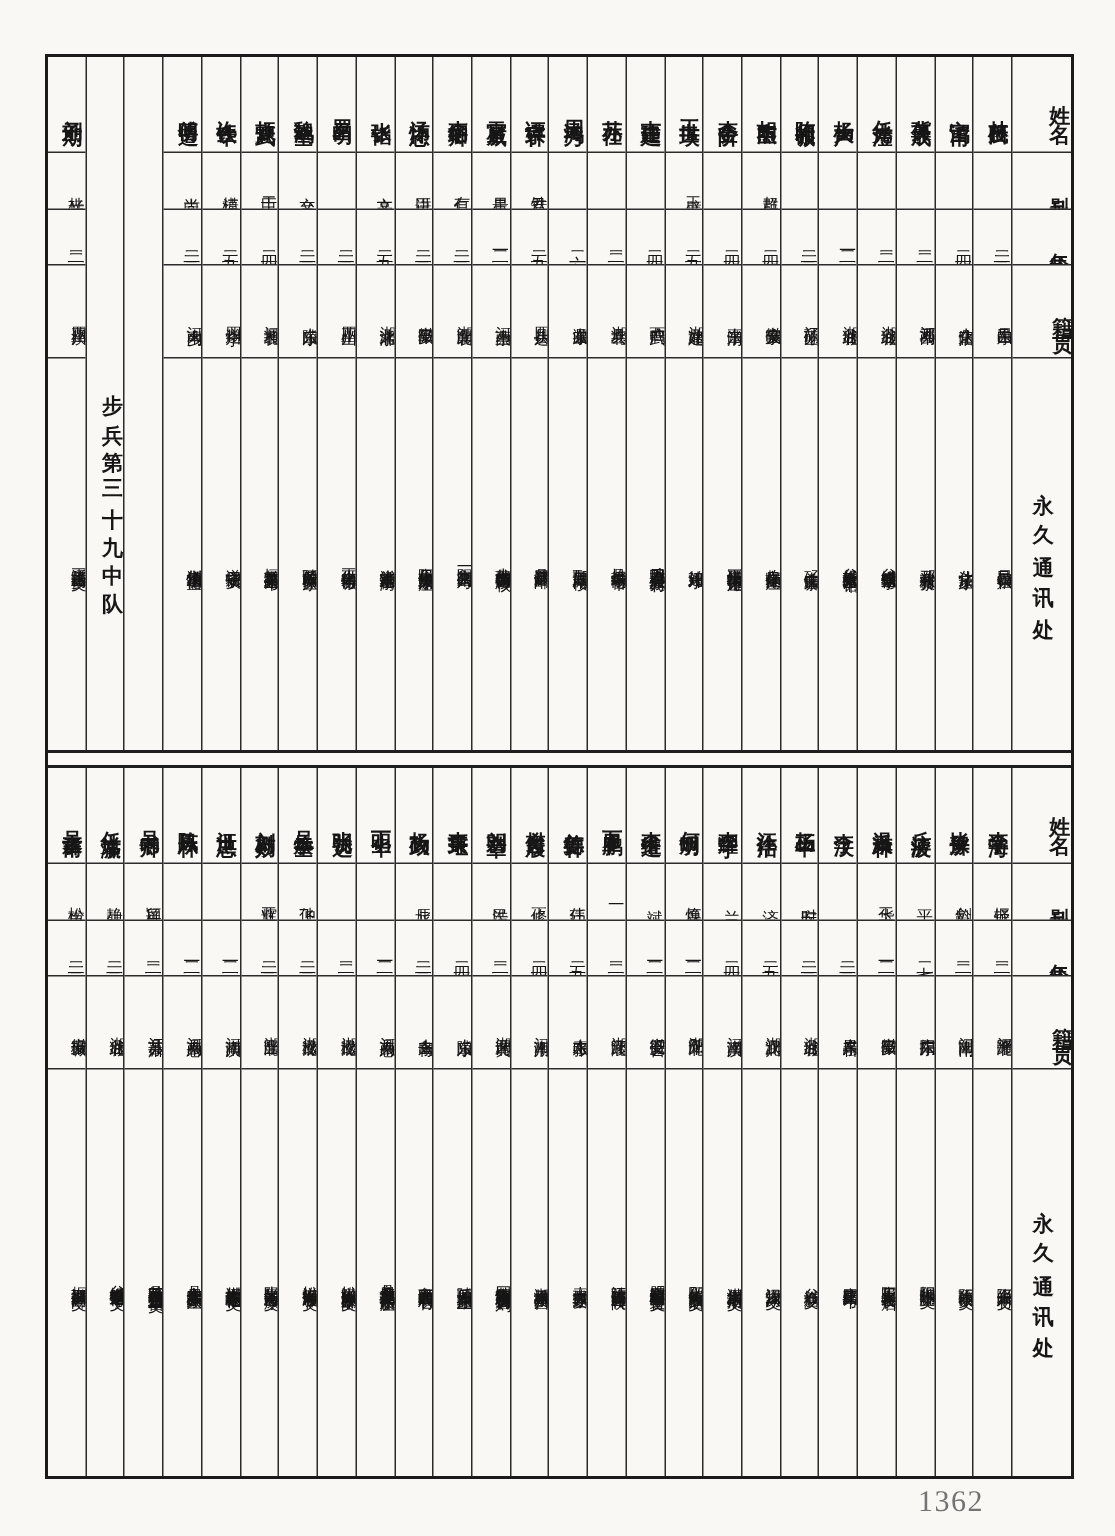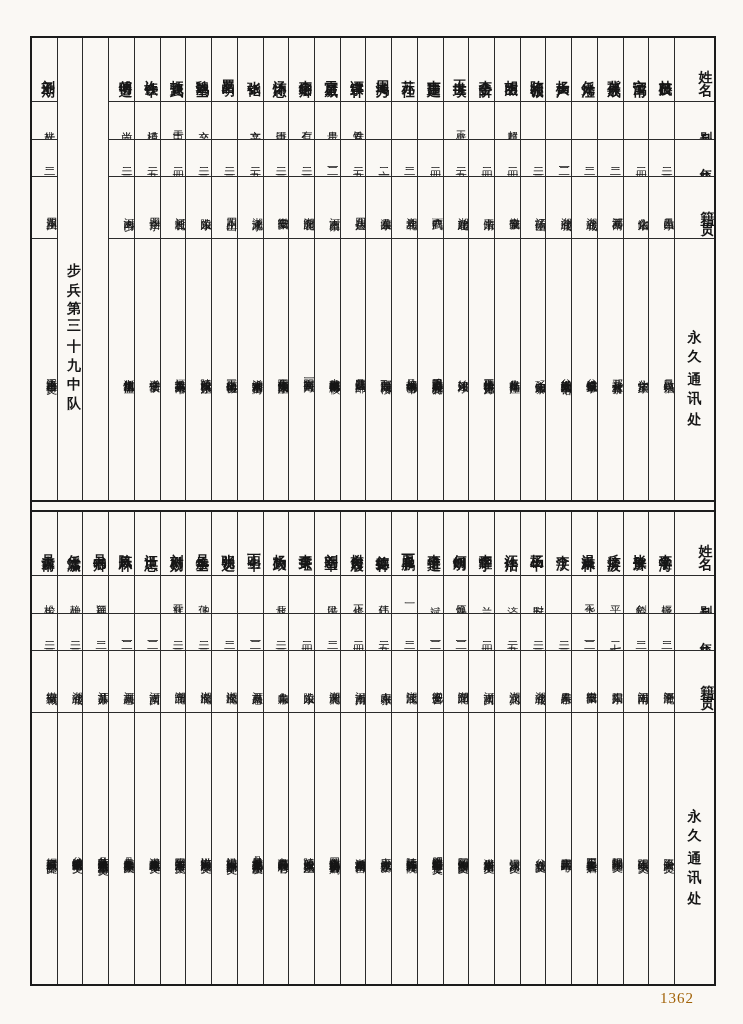--- a/index.html
+++ b/index.html
@@ -54,22 +54,22 @@
   .header-col .cell-age{letter-spacing:0.2em;font-size:12.5px;font-weight:bold;padding-top:5px;}
   .header-col .cell-origin{letter-spacing:0.8em;font-size:14px;font-weight:bold;padding-top:8px;}
   .header-col .cell-address{align-items:center;padding-top:0;font-size:14px;font-weight:bold;letter-spacing:1.5em;}
   .unit-cell{
     height:100%;border-bottom:none;
     padding-top:118px;
     font-size:14px;font-weight:bold;letter-spacing:1.35em;
   }
   .spacer-cell{height:100%;border-bottom:none;}
   .page-number{
-    position:absolute;left:660px;top:990px;
-    font-size:15px;letter-spacing:1px;color:#a16207;
+    position:absolute;left:612px;top:990px;
+    font-size:20px;letter-spacing:1px;color:#737373;
     font-family:"Liberation Serif","DejaVu Serif",serif;
   }
 </style>
 </head>
 <body>
 
 <div class="sheet">
   <div class="frame">
     <section class="roster roster-top">
         <div class="col header-col">

